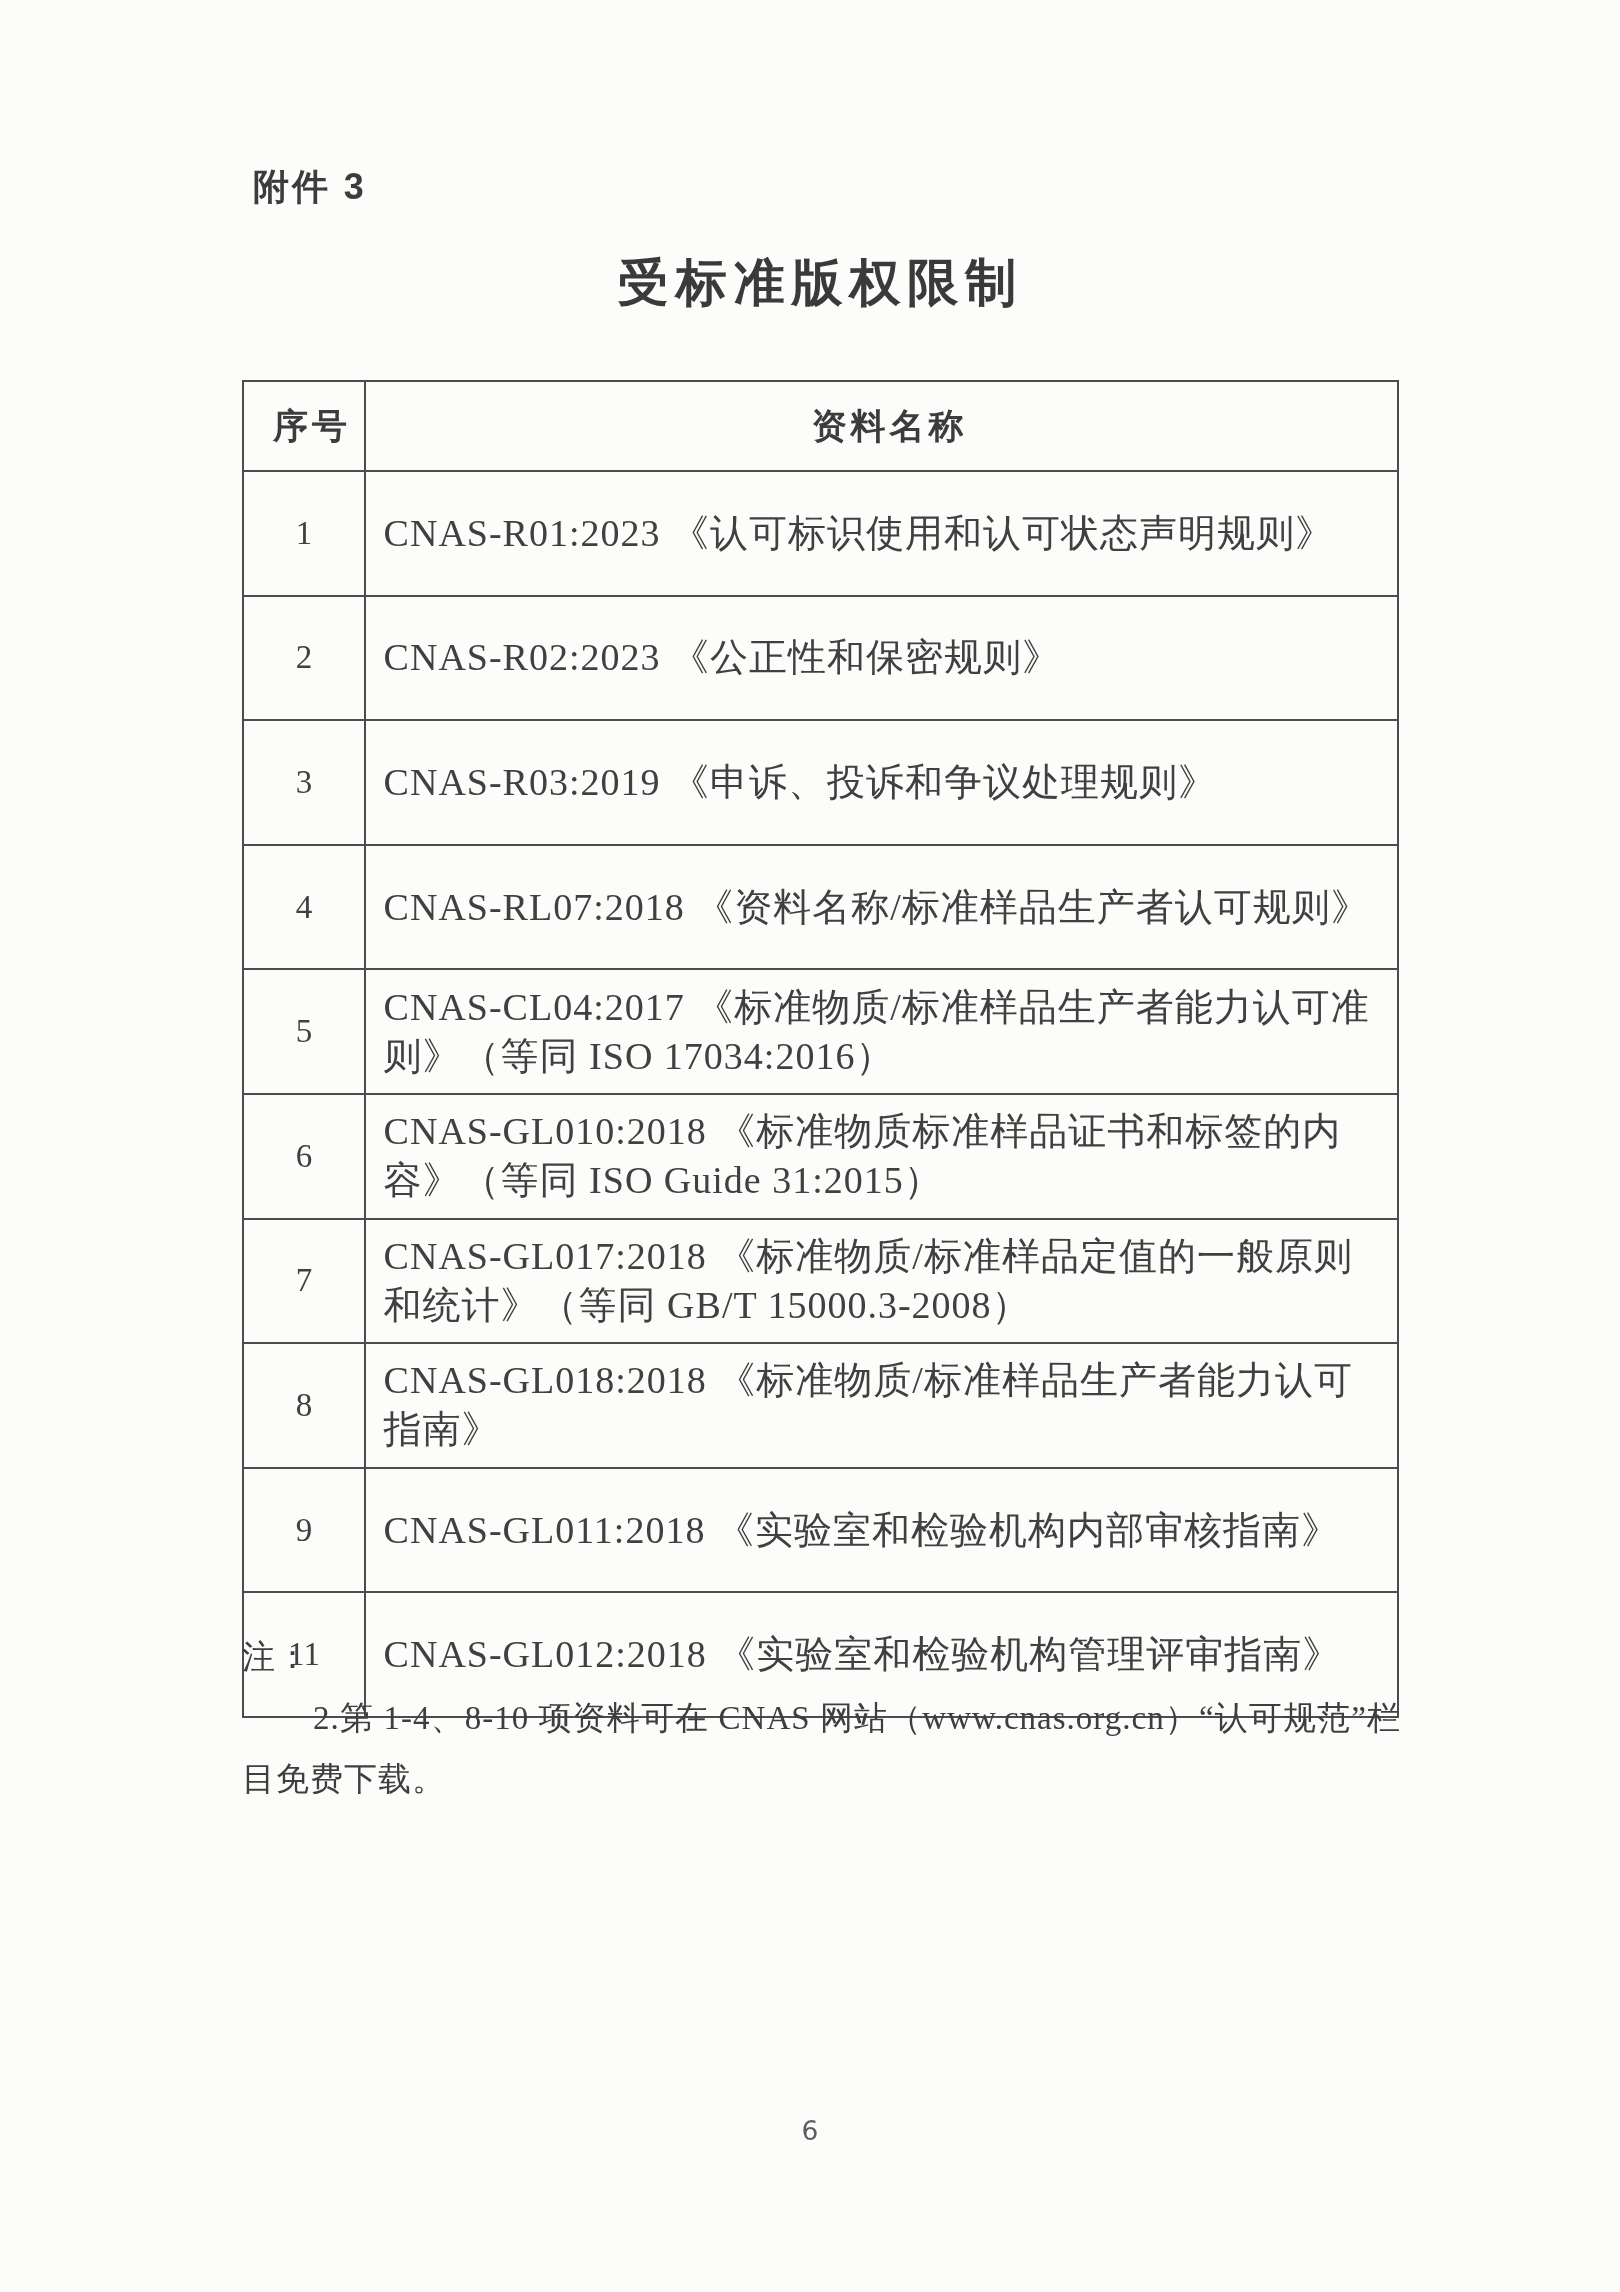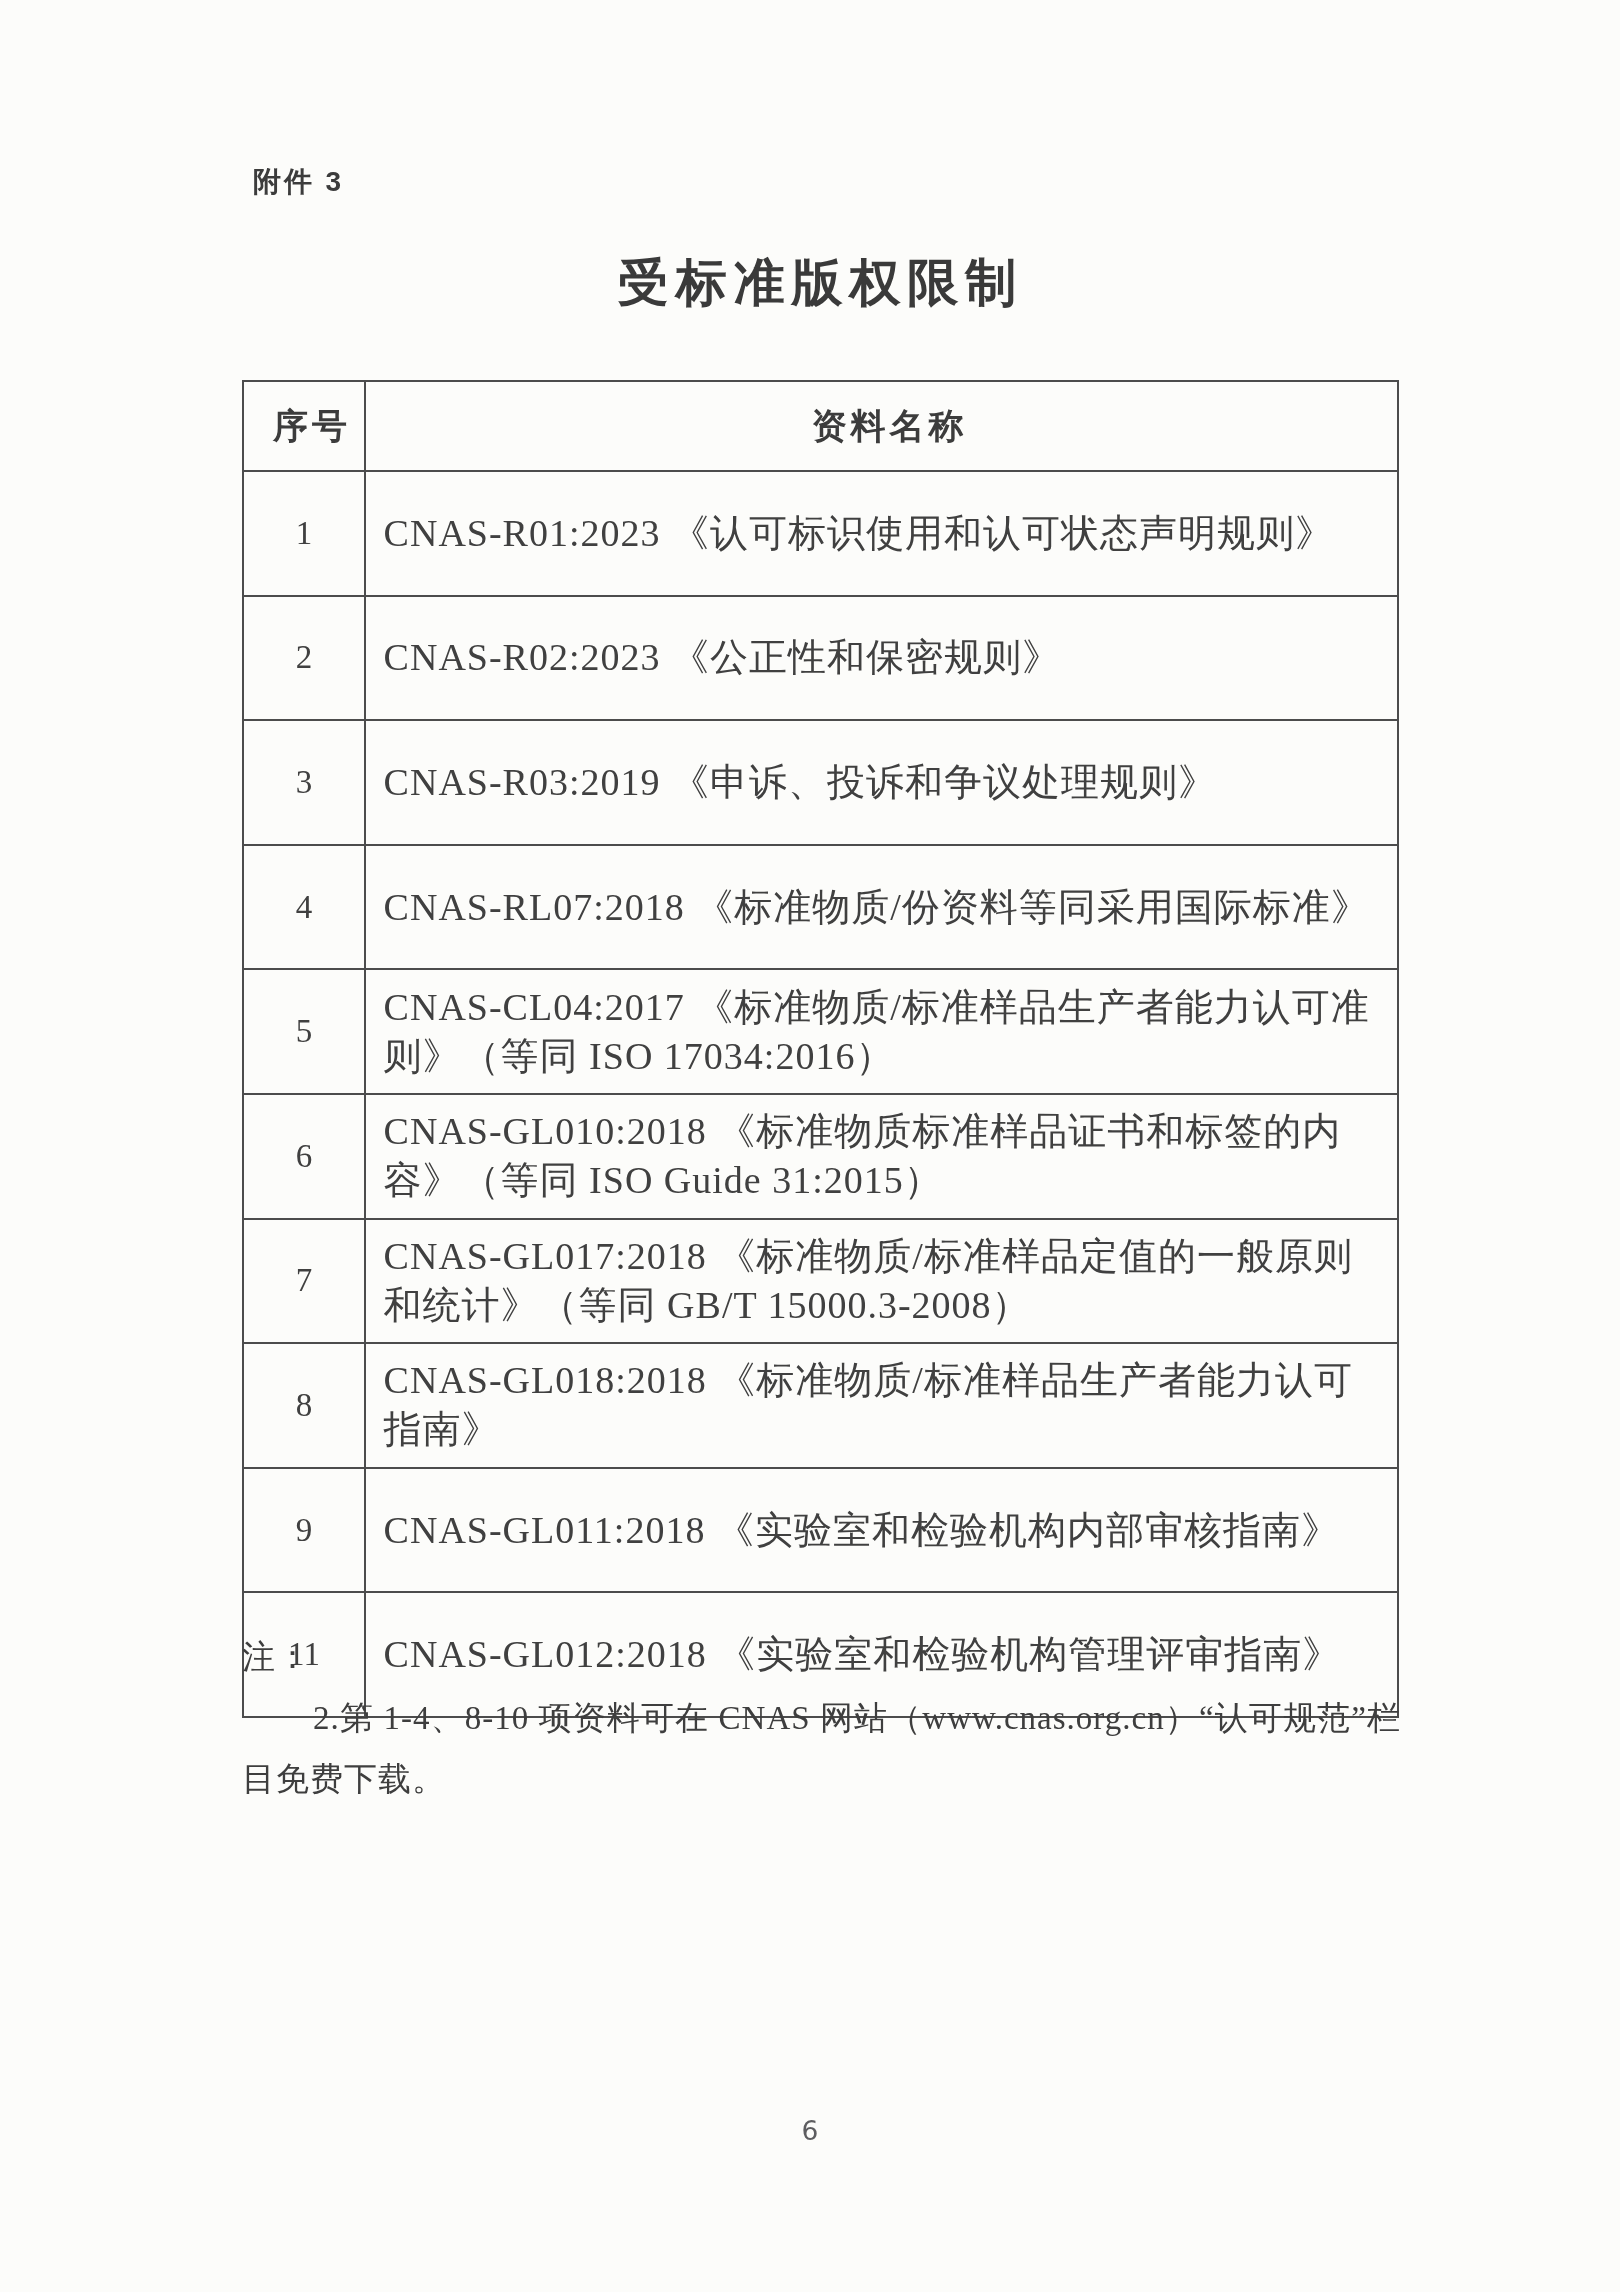--- a/index.html
+++ b/index.html
@@ -11,21 +11,21 @@
   .page {
     position:relative;
     width:1620px; height:2293px;
     background:#fcfcfa;
     color:#3e3e3e;
     overflow:hidden;
   }
   .attachment {
     position:absolute; left:253px; top:163px;
     font-family:"Liberation Sans","DejaVu Sans",sans-serif;
-    font-size:28px; font-weight:600; letter-spacing:2.9px;
+    font-size:36px; font-weight:600; letter-spacing:2.9px;
     color:#3c3c3c;
   }
   .title {
     position:absolute; left:242px; top:249px; width:1157px; margin:0;
     text-align:center;
     font-family:"Liberation Sans","DejaVu Sans",sans-serif;
     font-size:51px; font-weight:bold; letter-spacing:6.9px;
     color:#3a3a3a;
   }
   table.doc-table {
@@ -96,21 +96,21 @@
         <tr>
           <td class="cell-index">2</td>
           <td class="cell-name">CNAS-R02:2023 《公正性和保密规则》</td>
         </tr>
         <tr>
           <td class="cell-index">3</td>
           <td class="cell-name">CNAS-R03:2019 《申诉、投诉和争议处理规则》</td>
         </tr>
         <tr>
           <td class="cell-index">4</td>
-          <td class="cell-name">CNAS-RL07:2018 《标准物质/份资料等同采用国际标准》</td>
+          <td class="cell-name">CNAS-RL07:2018 《资料名称/标准样品生产者认可规则》</td>
         </tr>
         <tr>
           <td class="cell-index">5</td>
           <td class="cell-name">CNAS-CL04:2017 《标准物质/标准样品生产者能力认可准则》（等同 ISO 17034:2016）</td>
         </tr>
         <tr>
           <td class="cell-index">6</td>
           <td class="cell-name">CNAS-GL010:2018 《标准物质标准样品证书和标签的内容》（等同 ISO Guide 31:2015）</td>
         </tr>
         <tr>

